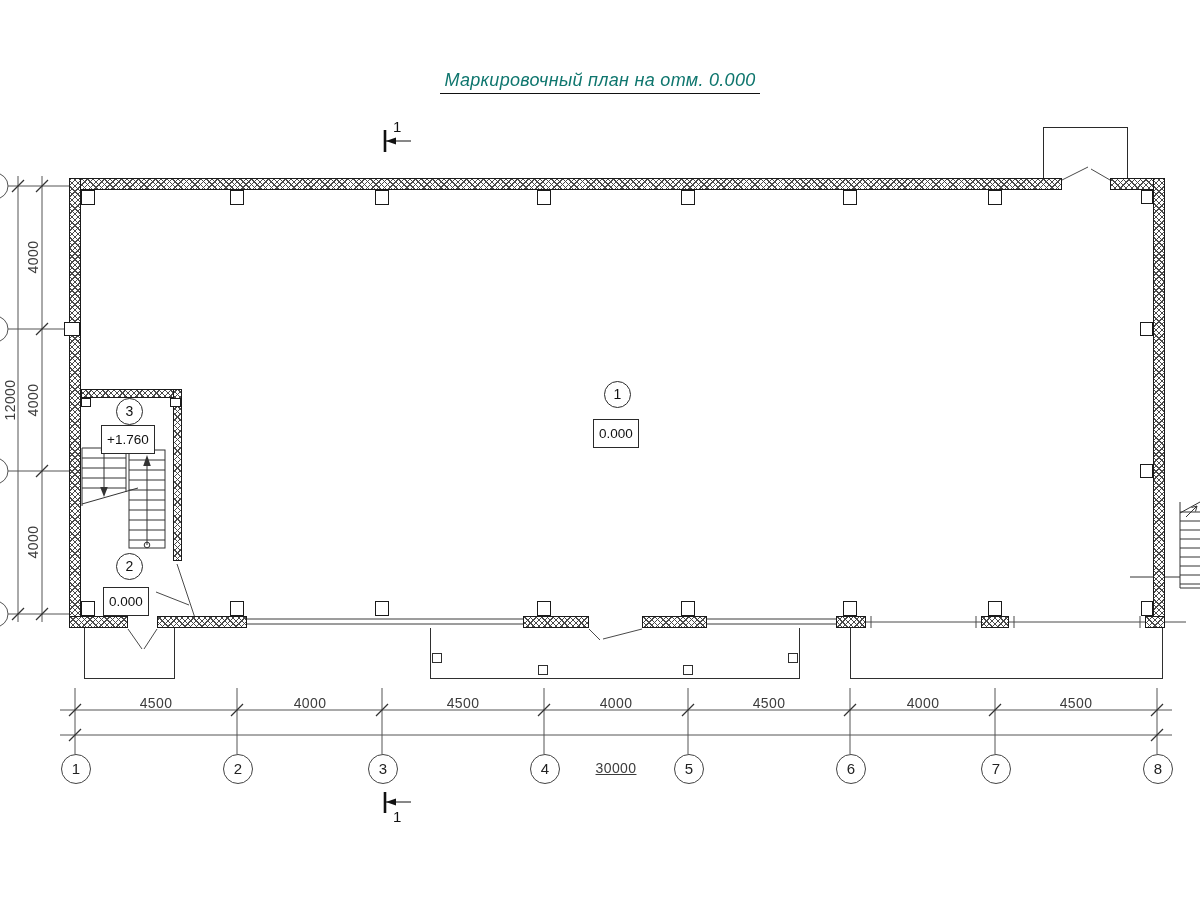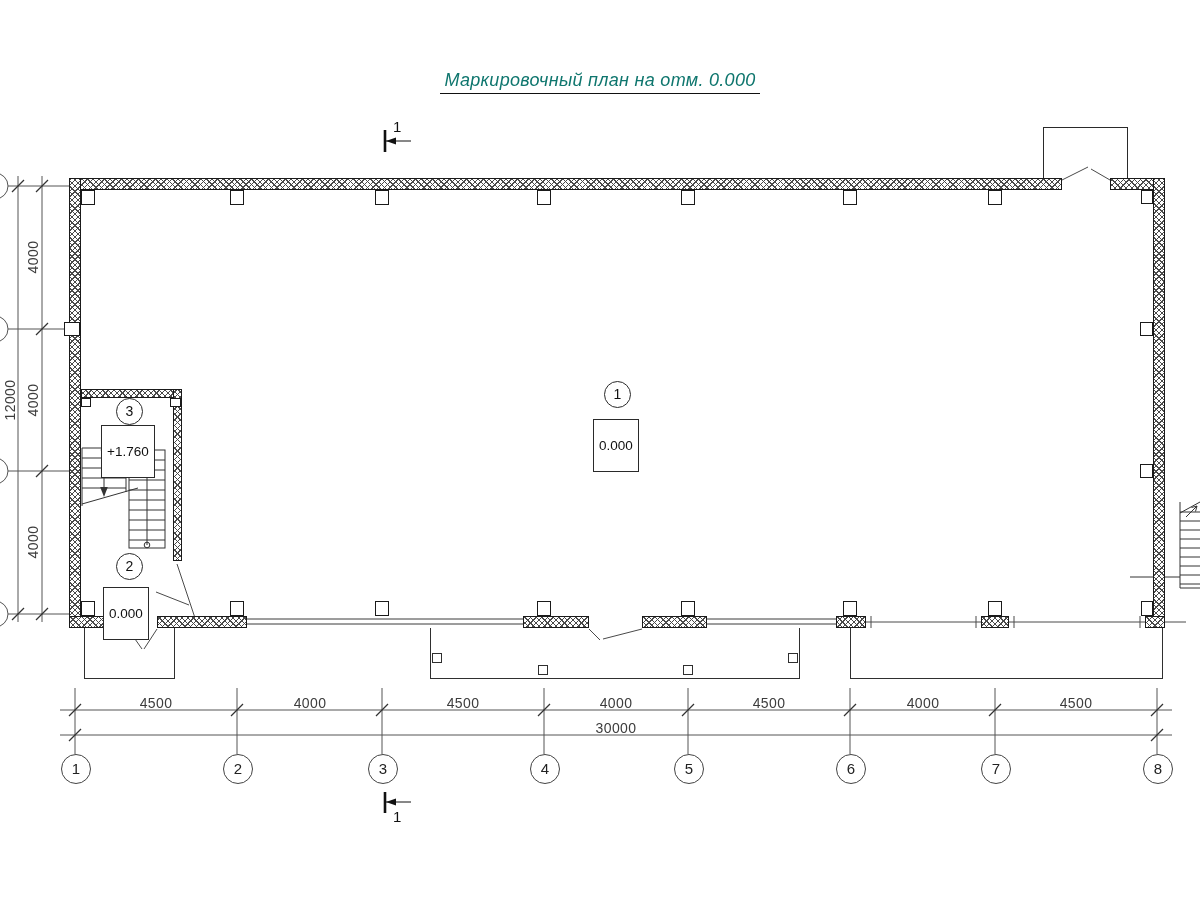--- a/index.html
+++ b/index.html
@@ -23,21 +23,21 @@
     text-align:center;line-height:27px;font-size:15px;color:#222;background:#fff;z-index:3;
   }
   .dim{position:absolute;font-size:14px;color:#3c3c3c;text-align:center;z-index:3;letter-spacing:.4px;white-space:nowrap;}
   .dim-v{width:80px;height:14px;line-height:14px;transform:rotate(-90deg);}
   .room-circle{
     position:absolute;width:25px;height:25px;border:1.2px solid #2a2a2a;border-radius:50%;
     text-align:center;line-height:24px;font-size:14px;color:#111;background:#fff;z-index:4;
   }
   .elev{
     position:absolute;box-sizing:border-box;border:1.2px solid #2a2a2a;background:#fff;
-    font-size:13.5px;color:#111;text-align:center;padding:18px 5px;z-index:4;white-space:nowrap;
+    font-size:13.5px;color:#111;text-align:center;padding:6px 5px;z-index:4;white-space:nowrap;
   }
   .title-row{position:absolute;left:0;top:70px;width:1200px;text-align:center;z-index:4;}
   .title-row span{
     display:inline-block;font-size:18px;font-style:italic;color:#0f766e;
     border-bottom:1.3px solid #111;padding:0 4px 2px 4px;letter-spacing:.3px;
   }
   .seclbl{position:absolute;font-size:15px;color:#111;z-index:4;}
   .vestibule{position:absolute;box-sizing:border-box;border:1.3px solid #2a2a2a;border-bottom:none;z-index:1;}
 </style>
 </head>
@@ -253,20 +253,20 @@
   <div class="axis-circle" style="left:981px;top:754px;">7</div>
   <div class="axis-circle" style="left:1143px;top:754px;">8</div>
 
   <div class="dim" style="left:116px;top:695px;width:80px;">4500</div>
   <div class="dim" style="left:270px;top:695px;width:80px;">4000</div>
   <div class="dim" style="left:423px;top:695px;width:80px;">4500</div>
   <div class="dim" style="left:576px;top:695px;width:80px;">4000</div>
   <div class="dim" style="left:729px;top:695px;width:80px;">4500</div>
   <div class="dim" style="left:883px;top:695px;width:80px;">4000</div>
   <div class="dim" style="left:1036px;top:695px;width:80px;">4500</div>
-  <div class="dim" style="left:576px;top:720px;width:80px;">30000</div>
+  <div class="dim" style="left:576px;top:760px;width:80px;text-decoration:underline;">30000</div>
 
   <div class="dim dim-v" style="left:-7px;top:250px;">4000</div>
   <div class="dim dim-v" style="left:-7px;top:393px;">4000</div>
   <div class="dim dim-v" style="left:-7px;top:535px;">4000</div>
   <div class="dim dim-v" style="left:-30px;top:393px;">12000</div>
 
 </div>
 
 </body></html>

